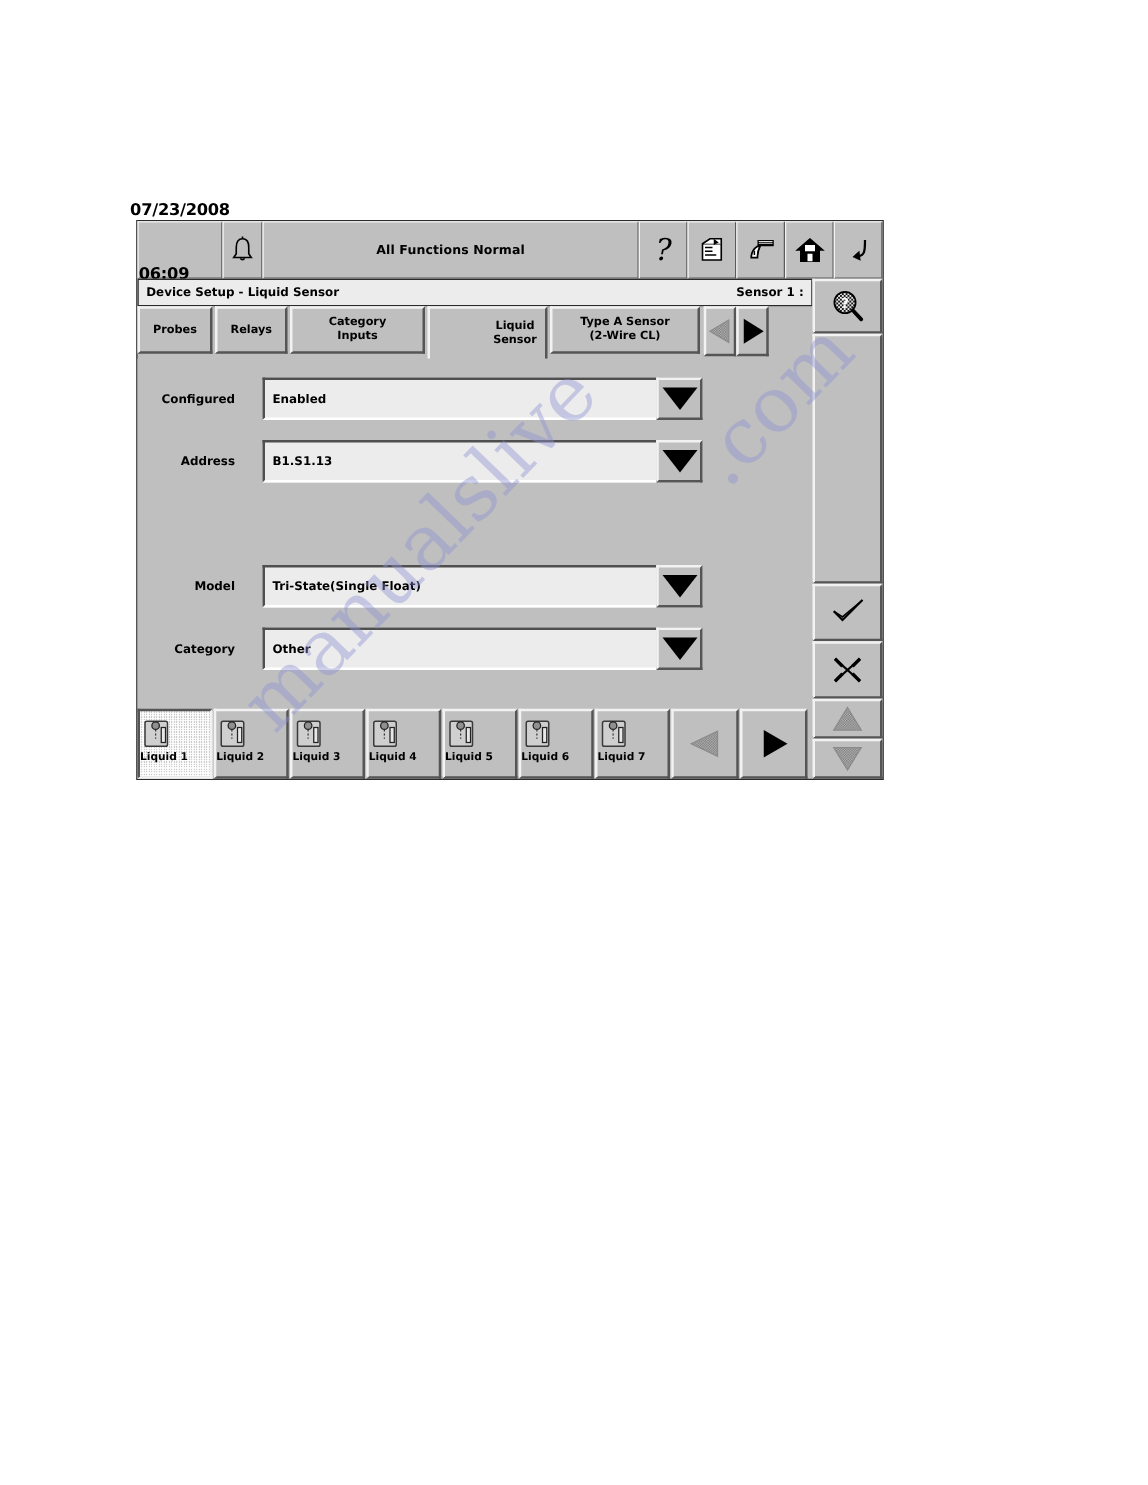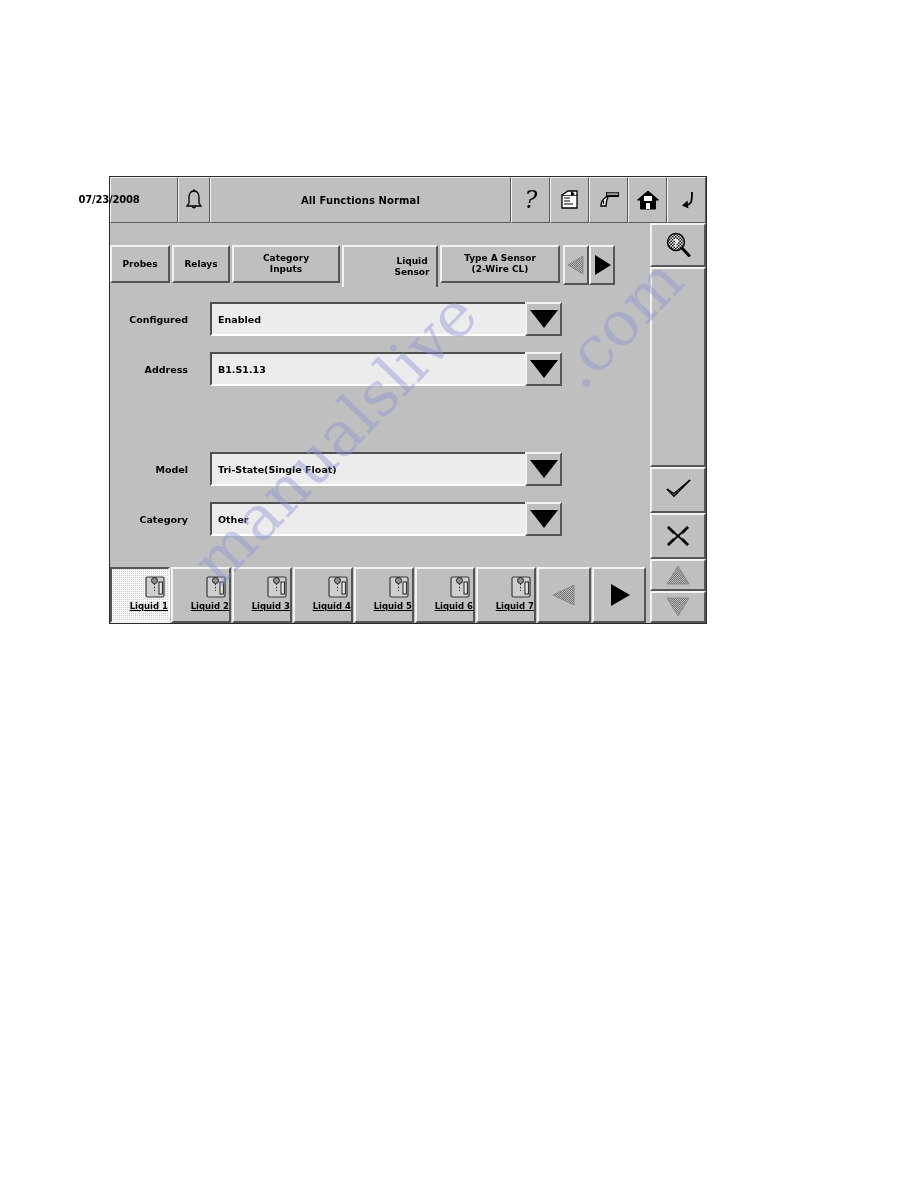--- a/index.html
+++ b/index.html
@@ -69,24 +69,24 @@
     left: 0; top: 0;
     width: 596px;
     height: 46px;
     display: flex;
     box-sizing: border-box;
   }
   #datetime {
     width: 68px;
     height: 46px;
     display: flex;
-    flex-direction: row;
-    align-items: center;
-    justify-content: center;
-    font-size: 10px;
+    flex-direction: column;
+    align-items: center;
+    justify-content: center;
+    font-size: 13px;
     font-weight: bold;
     color: #000;
     letter-spacing: -0.2px;
     line-height: 12px;
     gap: 39px;
   }
   #alarm-bell {
     width: 32px;
     height: 46px;
     display: flex;
@@ -307,30 +307,29 @@
     display: flex;
     align-items: flex-start;
     box-sizing: border-box;
   }
   .liqbtn {
     width: 60px;
     height: 56px;
     margin-right: 1px;
     display: flex;
     flex-direction: column;
-    align-items: flex-end;
+    align-items: flex-start;
     justify-content: flex-start;
     padding-top: 3px;
     box-sizing: border-box;
     border-top: 2px solid #f2f2f2;
     border-left: 2px solid #f2f2f2;
     border-right: 2px solid #555555;
     border-bottom: 2px solid #555555;
     background: #bfbfbf;
-    text-decoration: underline;
   }
   .liqbtn.selected {
     background-color: #cbcbcb;
     background-image:
       repeating-linear-gradient(0deg, rgba(255,255,255,.85) 0 1px, rgba(0,0,0,0) 1px 2px),
       repeating-linear-gradient(90deg, rgba(255,255,255,.85) 0 1px, rgba(0,0,0,0) 1px 2px);
     border-top: 2px solid #555555;
     border-left: 2px solid #555555;
     border-right: 2px solid #f2f2f2;
     border-bottom: 2px solid #f2f2f2;
@@ -443,20 +442,24 @@
     </div>
 
     <div class="bevel-thin topicon">
       <svg width="26" height="26" viewBox="0 0 26 26">
         <path d="M18 5 C18 14 18 18 11 18" fill="none" stroke="#000" stroke-width="1.8"></path>
         <path d="M13.5 13.5 L8 18.5 L14.5 21.5 Z" fill="#000"></path>
       </svg>
     </div>
   </div>
 
+  <div id="titlerow">
+    <span id="page-title">Device Setup - Liquid Sensor</span>
+    <span id="sensor-label">Sensor 1 :</span>
+  </div>
 
   <div id="content">
 
     <div id="tabstrip">
 
       <div class="tab" id="tab-probes">
         <span>Probes</span>
       </div>
 
       <div class="tab" id="tab-relays">

